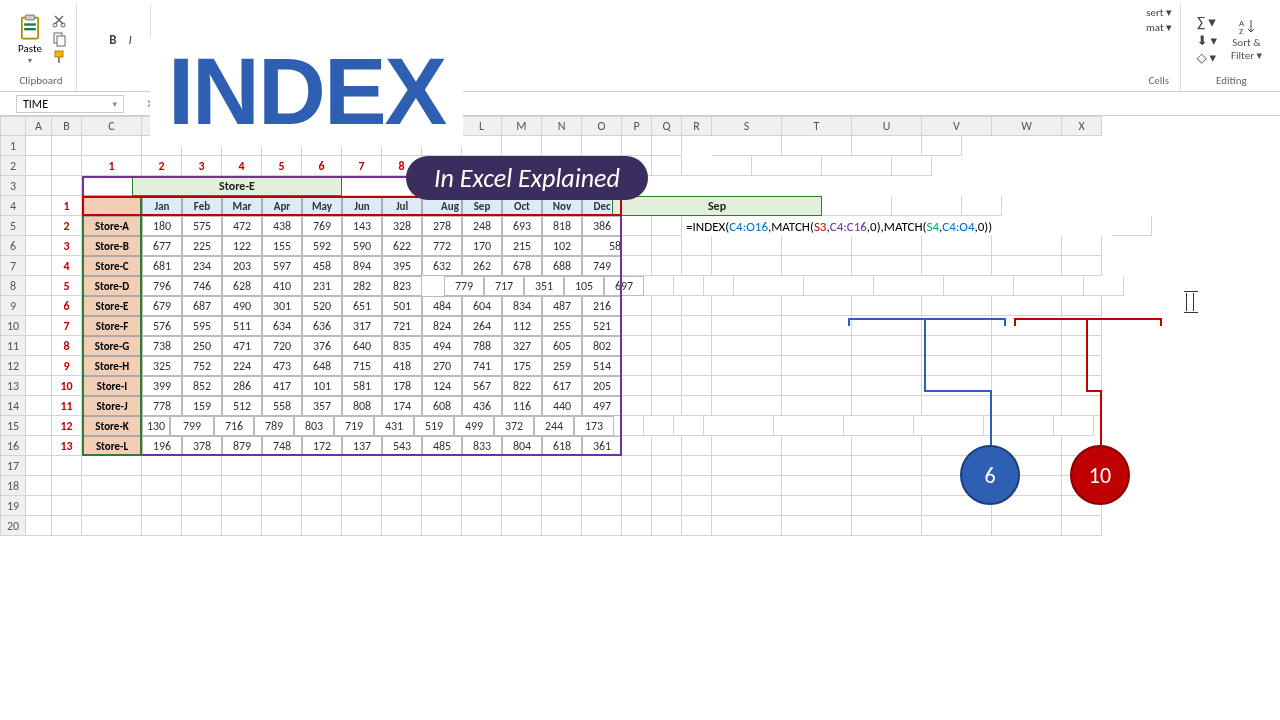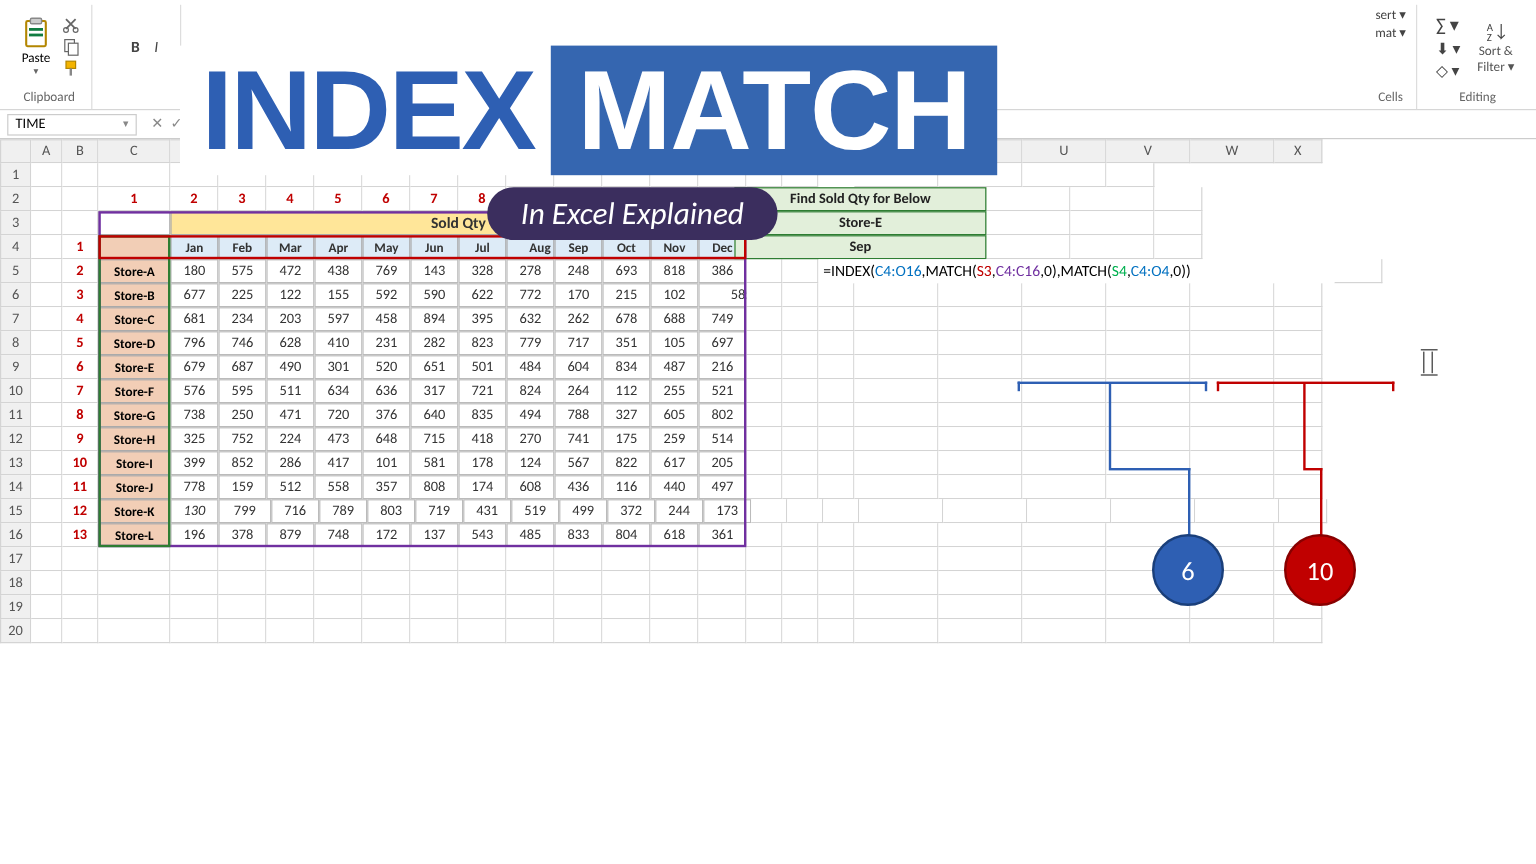--- a/index.html
+++ b/index.html
@@ -16,21 +16,21 @@
 .rg-label{font-size:11px;color:#666;padding:2px 0}
 .paste-btn{display:flex;flex-direction:column;align-items:center;padding:2px}
 .paste-btn svg{width:28px;height:28px}
 .small-btns{display:flex;flex-direction:column;gap:2px}
 .font-row{display:flex;gap:4px;align-items:center}
 .font-row span{font-size:13px;color:#444;padding:2px 4px}
 .right-groups{margin-left:auto;display:flex;gap:8px}
 .right-item{display:flex;flex-direction:column;align-items:center;font-size:11px;color:#444;padding:2px 4px}
 .right-item .rlabel{font-size:11px;color:#555;text-align:center}
 .namebox-row{display:flex;align-items:center;border-bottom:1px solid #ccc;background:#fff;height:24px}
-.namebox{width:108px;border:1px solid #ccc;margin:6px;padding:1px 6px;font-size:12px;display:flex;align-items:center;justify-content:space-between}
+.namebox{width:108px;border:1px solid #ccc;margin:16px;padding:1px 6px;font-size:12px;display:flex;align-items:center;justify-content:space-between}
 .fx-area{display:flex;align-items:center;gap:6px;padding:0 6px;font-size:12px;color:#888}
 .sheet{position:relative}
 .col-headers{display:flex;height:20px;color:#555;font-size:12px}
 .rowhead{width:26px;border:1px solid #d4d4d4;background:#f0f0f0}
 .ch{width:40px;border:1px solid #d4d4d4;border-left:none;display:flex;align-items:center;justify-content:center;background:#f0f0f0}
 .grid{display:flex}
 .row-headers{display:flex;flex-direction:column}
 .rh{width:26px;height:20px;border:1px solid #d4d4d4;border-top:none;display:flex;align-items:center;justify-content:center;font-size:12px;color:#555;background:#f0f0f0}
 .cells{position:relative}
 .cell-row{display:flex;height:20px}
@@ -231,31 +231,29 @@
           <div class="cell red-num" id="cH2" style="width: 40px;">6</div>
           <div class="cell red-num" id="cI2" style="width: 40px;">7</div>
           <div class="cell red-num" id="cJ2" style="width: 40px;">8</div>
           <div class="cell red-num" id="cK2" style="width: 40px;">9</div>
           <div class="cell red-num" id="cL2" style="width: 40px;">10</div>
           <div class="cell red-num" id="cM2" style="width: 40px;">11</div>
           <div class="cell red-num" id="cN2" style="width: 40px;">12</div>
           <div class="cell red-num" id="cO2" style="width: 40px;">13</div>
           <div class="cell" id="cP2" style="width: 30px;"></div>
           <div class="cell" id="cQ2" style="width: 30px;"></div>
-          <div class="cell right-block" id="cS2" style="width: 210px; background: rgb(226, 239, 218); font-size: 12px; position: relative; left: -70px; margin-right: -140px;">Find Sold Qty for Below</div>
           <div class="cell" id="cU2" style="width: 70px;"></div>
           <div class="cell" id="cV2" style="width: 70px;"></div>
           <div class="cell" id="cW2" style="width: 70px;"></div>
           <div class="cell" id="cX2" style="width: 40px;"></div>
         </div>
         <div class="cell-row">
           <div class="cell" id="cA3" style="width: 26px;"></div>
           <div class="cell" id="cB3" style="width: 30px;"></div>
           <div class="cell sold-qty" id="cC3" style="width: 60px; background: rgb(255, 255, 255);"></div>
-          <div class="cell sold-qty" id="cD3" style="width: 480px; position: relative; z-index: 2;">Sold Qty</div>
           <div class="cell" id="cP3" style="width: 30px;"></div>
           <div class="cell" id="cQ3" style="width: 30px;"></div>
           <div class="cell right-block" id="cS3" style="width: 210px; position: relative; left: -70px; margin-right: -140px;">Store-E</div>
           <div class="cell" id="cU3" style="width: 70px;"></div>
           <div class="cell" id="cV3" style="width: 70px;"></div>
           <div class="cell" id="cW3" style="width: 70px;"></div>
           <div class="cell" id="cX3" style="width: 40px;"></div>
         </div>
         <div class="cell-row">
           <div class="cell" id="cA4" style="width: 26px;"></div>
@@ -370,21 +368,21 @@
           <div class="cell" id="cA8" style="width: 26px;"></div>
           <div class="cell red-num" id="cB8" style="width: 30px;">5</div>
           <div class="cell store-cell" id="cC8" style="width: 60px;">Store-D</div>
           <div class="cell data-cell" id="cD8" style="width: 40px;">796</div>
           <div class="cell data-cell" id="cE8" style="width: 40px;">746</div>
           <div class="cell data-cell" id="cF8" style="width: 40px;">628</div>
           <div class="cell data-cell" id="cG8" style="width: 40px;">410</div>
           <div class="cell data-cell" id="cH8" style="width: 40px;">231</div>
           <div class="cell data-cell" id="cI8" style="width: 40px;">282</div>
           <div class="cell data-cell" id="cJ8" style="width: 40px;">823</div>
-          <div class="cell data-cell" id="cK8" style="width: 40px;">779</div>
+          <div class="cell data-cell" id="cK8" style="width: 40px; margin-left: 22px;">779</div>
           <div class="cell data-cell" id="cL8" style="width: 40px;">717</div>
           <div class="cell data-cell" id="cM8" style="width: 40px;">351</div>
           <div class="cell data-cell" id="cN8" style="width: 40px;">105</div>
           <div class="cell data-cell" id="cO8" style="width: 40px;">697</div>
           <div class="cell" id="cP8" style="width: 30px;"></div>
           <div class="cell" id="cQ8" style="width: 30px;"></div>
           <div class="cell" id="cR8" style="width: 30px;"></div>
           <div class="cell" id="cS8" style="width: 70px;"></div>
           <div class="cell" id="cT8" style="width: 70px;"></div>
           <div class="cell" id="cU8" style="width: 70px;"></div>
@@ -545,21 +543,21 @@
           <div class="cell" id="cT14" style="width: 70px;"></div>
           <div class="cell" id="cU14" style="width: 70px;"></div>
           <div class="cell" id="cV14" style="width: 70px;"></div>
           <div class="cell" id="cW14" style="width: 70px;"></div>
           <div class="cell" id="cX14" style="width: 40px;"></div>
         </div>
         <div class="cell-row">
           <div class="cell" id="cA15" style="width: 26px;"></div>
           <div class="cell red-num" id="cB15" style="width: 30px;">12</div>
           <div class="cell store-cell" id="cC15" style="width: 60px;">Store-K</div>
-          <div class="cell data-cell" id="cD15" style="width: 40px; font-style: italic;">130</div>
+          <div class="cell data-cell" id="cD15" style="width: 28px;">130</div>
           <div class="cell data-cell" id="cE15" style="width: 44px;">799</div>
           <div class="cell data-cell" id="cF15" style="width: 40px;">716</div>
           <div class="cell data-cell" id="cG15" style="width: 40px;">789</div>
           <div class="cell data-cell" id="cH15" style="width: 40px;">803</div>
           <div class="cell data-cell" id="cI15" style="width: 40px;">719</div>
           <div class="cell data-cell" id="cJ15" style="width: 40px;">431</div>
           <div class="cell data-cell" id="cK15" style="width: 40px;">519</div>
           <div class="cell data-cell" id="cL15" style="width: 40px;">499</div>
           <div class="cell data-cell" id="cM15" style="width: 40px;">372</div>
           <div class="cell data-cell" id="cN15" style="width: 40px;">244</div>
@@ -706,21 +704,20 @@
         </div>
       </div>
   </div>
 <div class="data-outline" style="left: 82px; top: 60px; width: 540px; height: 280px; border-color: rgb(112, 48, 160);"></div>
     <div class="data-outline" style="left: 82px; top: 80px; width: 60px; height: 260px; border-color: rgb(46, 125, 50);"></div>
     <div class="data-outline" style="left: 82px; top: 80px; width: 540px; height: 20px; border-color: rgb(192, 0, 0);"></div>
   </div>
 
 <div class="overlay-title">
   <div class="title-white">INDEX</div>
-  <div class="title-blue">MATCH</div>
 </div>
 <div class="subtitle">In Excel Explained</div>
 
 <div class="circle blue" style="left: 960px; top: 445px;">6</div>
 <div class="circle red" style="left: 1070px; top: 445px;">10</div>
 <div style="position: absolute; left: 848px; top: 318px; width: 158px; height: 2px; background: rgb(46, 95, 179); z-index: 14;"></div>
 <div style="position: absolute; left: 848px; top: 318px; width: 2px; height: 8px; background: rgb(46, 95, 179); z-index: 14;"></div>
 <div style="position: absolute; left: 1004px; top: 318px; width: 2px; height: 8px; background: rgb(46, 95, 179); z-index: 14;"></div>
 <div style="position: absolute; left: 924px; top: 320px; width: 2px; height: 70px; background: rgb(46, 95, 179); z-index: 14;"></div>
 <div style="position: absolute; left: 924px; top: 390px; width: 68px; height: 2px; background: rgb(46, 95, 179); z-index: 14;"></div>

